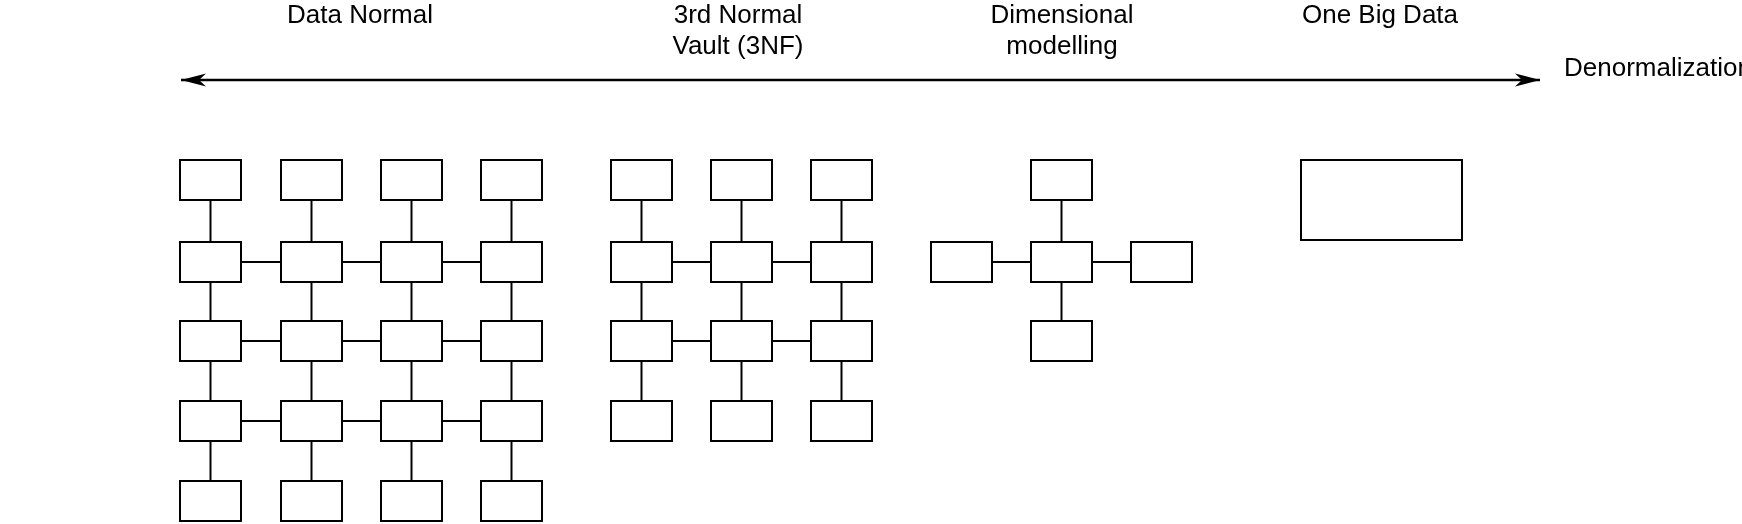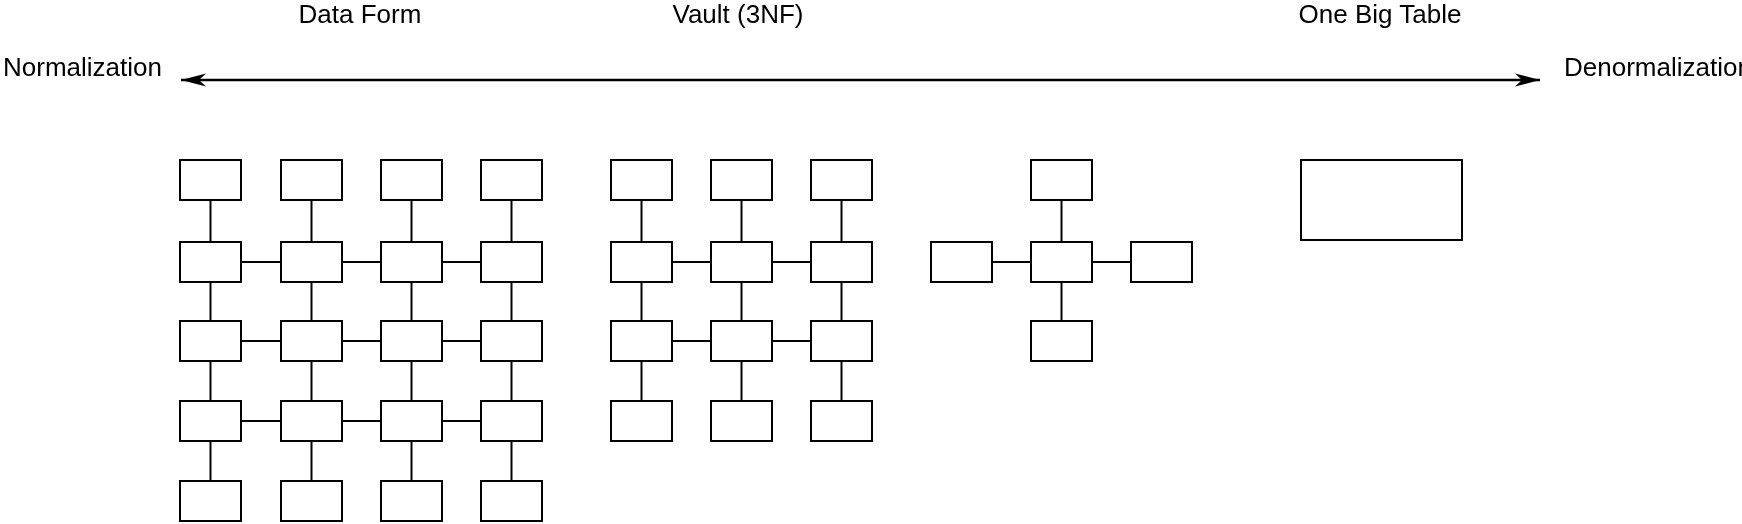--- a/index.html
+++ b/index.html
@@ -31,35 +31,39 @@
     line-height: 31px;
   }
   .col-label span { display: block; }
   svg.diagram-layer { position: absolute; left: 0; top: 0; }
 </style>
 </head>
 <body>
 
 <div class="canvas">
 
-  <div class="axis-label left">Normalization</div>
 
   <div class="axis-label right">Denormalization</div>
 
   <div class="col-label" style="left: 360px;">
-    <span>Data Form</span>
+    <span>Data Normal</span>
   </div>
 
   <div class="col-label" style="left: 738px;">
+    <span>3rd Normal</span>
     <span>Vault (3NF)</span>
   </div>
 
+  <div class="col-label" style="left: 1062px;">
+    <span>Dimensional</span>
+    <span>modelling</span>
+  </div>
 
   <div class="col-label" style="left: 1380px;">
-    <span>One Big Table</span>
+    <span>One Big Data</span>
   </div>
 
   <svg class="diagram-layer" width="1742" height="524">
     <defs>
       <marker id="arrowhead" markerUnits="userSpaceOnUse" markerWidth="26" markerHeight="14" refX="25" refY="7" orient="auto-start-reverse">
         <path d="M25,7 L0,0.5 L7,7 L0,13.5 Z" fill="#000000"></path>
       </marker>
     </defs>
     <g id="gfx">
         <line x1="181" y1="80" x2="1540" y2="80" stroke="#000000" stroke-width="2.5" marker-start="url(#arrowhead)" marker-end="url(#arrowhead)"></line>

